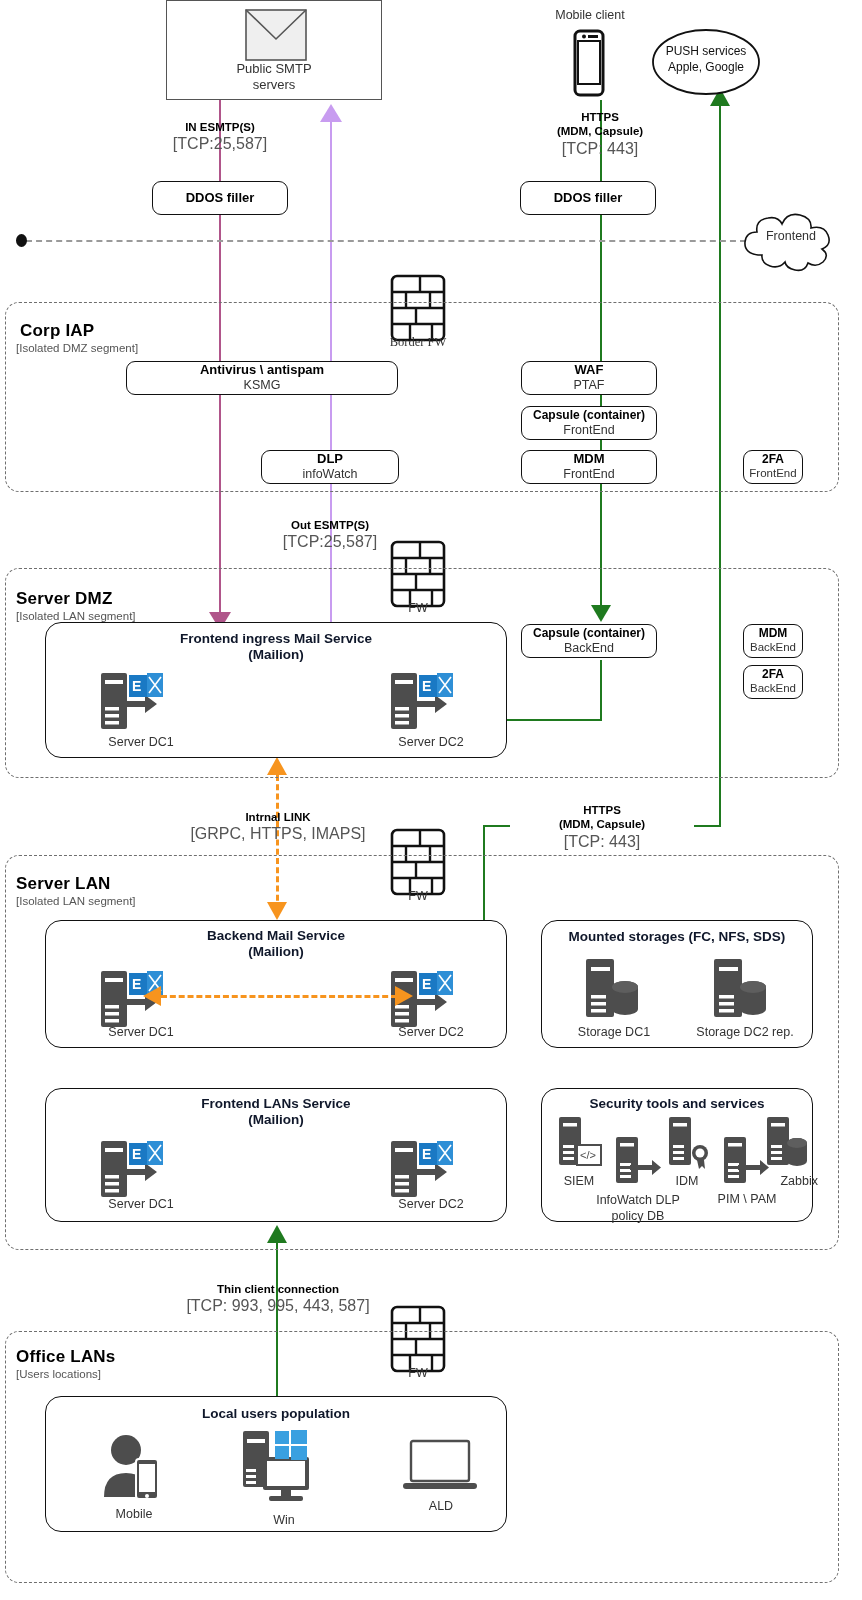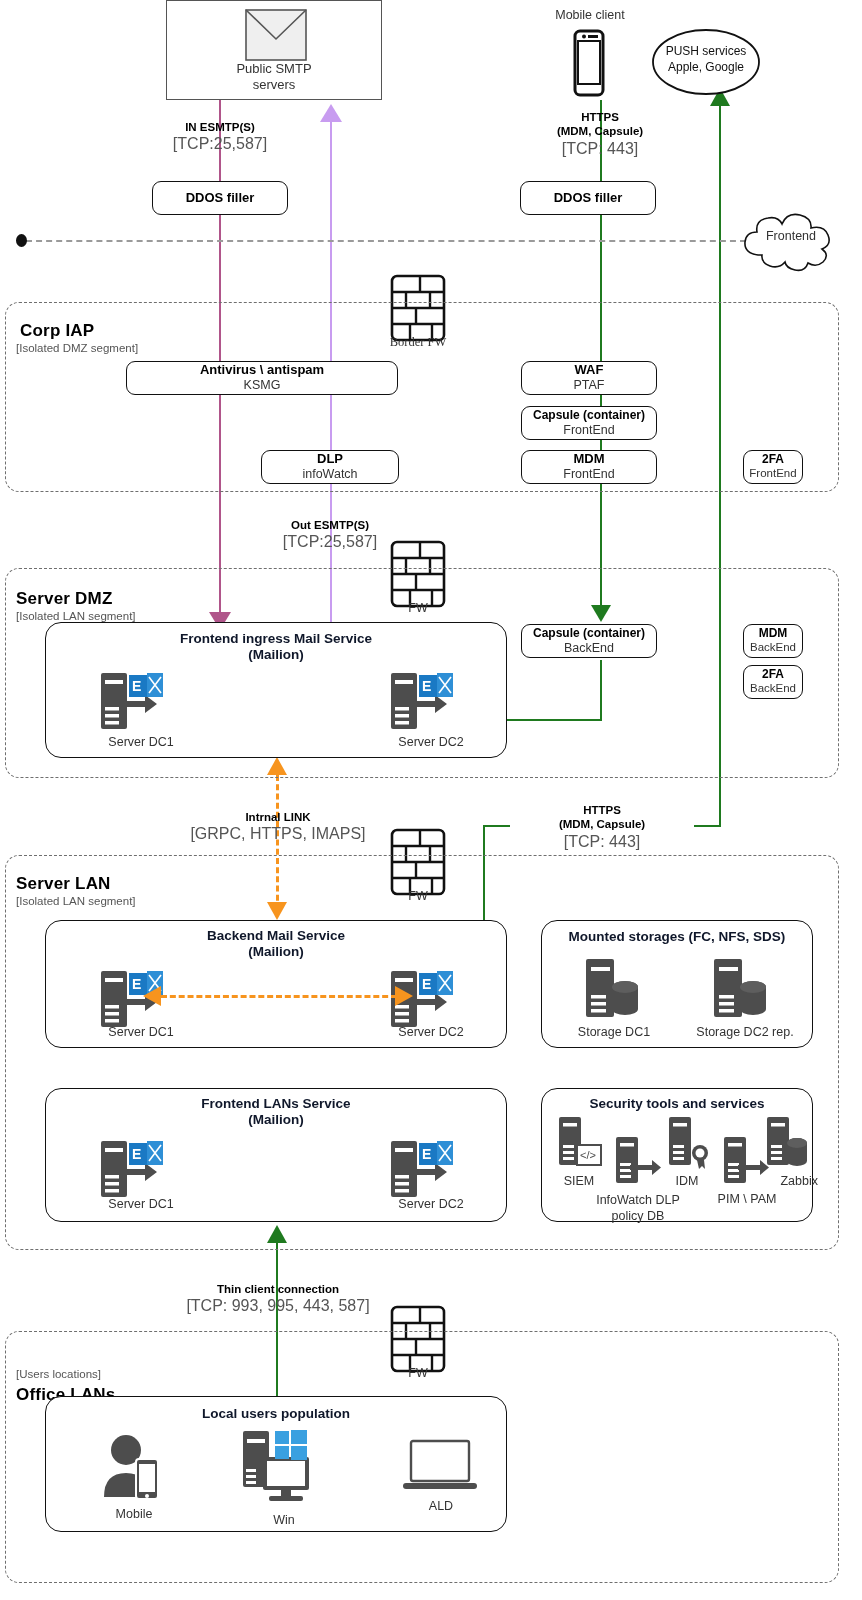--- a/index.html
+++ b/index.html
@@ -477,21 +477,21 @@
       <line x1="16" y1="18" x2="16" y2="34" stroke="#111" stroke-width="2.4"></line>
       <line x1="40" y1="18" x2="40" y2="34" stroke="#111" stroke-width="2.4"></line>
       <line x1="26" y1="34" x2="26" y2="50" stroke="#111" stroke-width="2.4"></line>
       <line x1="20" y1="50" x2="20" y2="66" stroke="#111" stroke-width="2.4"></line>
       <line x1="42" y1="50" x2="42" y2="66" stroke="#111" stroke-width="2.4"></line>
     </svg>
   </div>
   <div class="caption" style="left:381px;top:1366px;width:74px;">FW</div>
 
   <div class="zone" style="left:5px;top:1331px;width:834px;height:252px;"></div>
-  <div class="zone-title" style="left:16px;top:1347px;margin-top:38px;">Office LANs</div>
+  <div class="zone-title" style="left:16px;top:1347px;">Office LANs</div>
   <div class="zone-sub" style="left:16px;top:1368px;">[Users locations]</div>
 
   <div class="gbox" style="left:45px;top:1396px;width:462px;height:136px;">
     <div class="gbox-title" style="top:9px;">Local users population</div>
 
     <div class="icon-wrap" style="left:50px;top:36px;">
       <svg width="76" height="70" viewBox="0 0 76 70">
         <circle cx="30" cy="17" r="15" fill="#4d4d4d"></circle>
         <path d="M8 64 q0 -24 22 -24 q22 0 22 24 z" fill="#4d4d4d"></path>
         <rect x="40" y="26" width="22" height="40" rx="3" fill="#4d4d4d" stroke="#fff" stroke-width="2"></rect>

